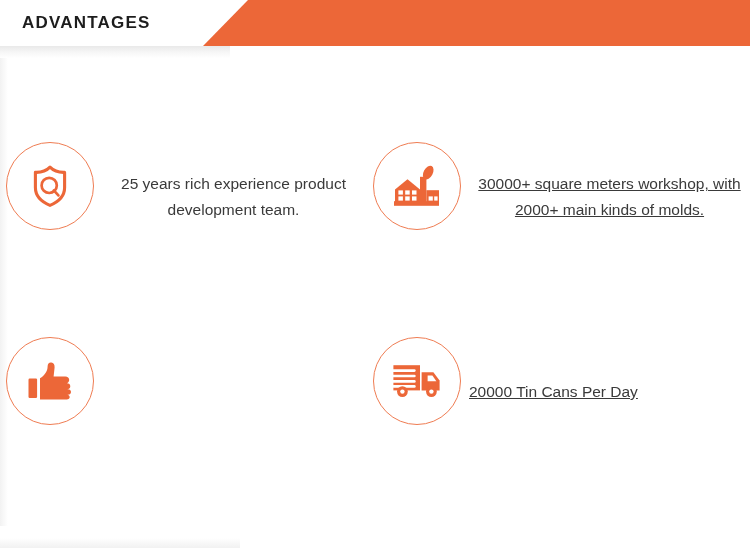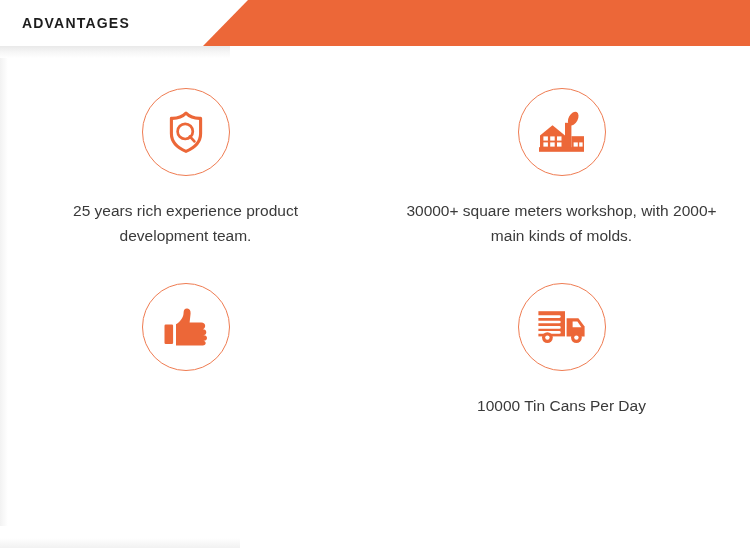--- a/index.html
+++ b/index.html
@@ -31,21 +31,21 @@
     height: 46px;
     background: #ec6738;
     clip-path: polygon(248px 0, 750px 0, 750px 46px, 203px 46px);
   }
   .header-title {
     position: absolute;
     left: 22px;
     top: 0;
     height: 38px;
     line-height: 46px;
-    font-size: 14px;
+    font-size: 17px;
     font-weight: bold;
     letter-spacing: 1.2px;
     color: #1d1d1d;
     z-index: 2;
     white-space: nowrap;
   }
 
   
   .header-shadow {
     position: absolute;
@@ -81,23 +81,24 @@
     width: 750px;
     padding-top: 42px;
     box-sizing: border-box;
     display: grid;
     grid-template-columns: 365px 385px;
     grid-template-rows: 195px 195px;
     z-index: 2;
   }
   .item {
     display: flex;
-    flex-direction: column;
+    flex-direction: row;
     align-items: center;
     box-sizing: border-box;
+    gap: 8px;
   }
   .item.col-a { padding-left: 6px; }
   .item.col-b { padding-left: 8px; }
 
   .icon-circle {
     width: 88px;
     height: 88px;
     border-radius: 50%;
     border: 1px solid #ef7c52;
     display: flex;
@@ -109,21 +110,21 @@
   .icon-circle svg { display: block; }
 
   .item-text {
     margin-top: 22px;
     text-align: center;
     font-size: 15.5px;
     line-height: 1.62;
     color: #3a3a3a;
     max-width: 300px;
   }
-  .item.col-b .item-text { max-width: 312px; }
+  .item.col-b .item-text { max-width: 312px; text-decoration: underline; }
 </style>
 </head>
 <body>
 
 <div class="header">
   <div class="header-accent"></div>
   <div class="header-title">ADVANTAGES</div>
 </div>
 <div class="header-shadow"></div>
 <div class="edge-left"></div>
@@ -193,16 +194,16 @@
           </g>
           <path d="M31.6 11.2 L43.4 11.2 L49.6 19.6 L49.6 29.4 L31.6 29.4 Z" fill="#ec6738"></path>
           <path d="M37.6 14.6 L42.4 14.6 L46.4 20.2 L37.6 20.2 Z" fill="#ffffff"></path>
           <circle cx="12.4" cy="30.6" r="5.4" fill="#ec6738"></circle>
           <circle cx="12.4" cy="30.6" r="2.2" fill="#ffffff"></circle>
           <circle cx="41.4" cy="30.6" r="5.4" fill="#ec6738"></circle>
           <circle cx="41.4" cy="30.6" r="2.2" fill="#ffffff"></circle>
         </svg>
       </span>
     </div>
-    <div class="item-text">10000 Tin Cans Per Day</div>
+    <div class="item-text">20000 Tin Cans Per Day</div>
   </div>
 
 </div>
 
 </body></html>

